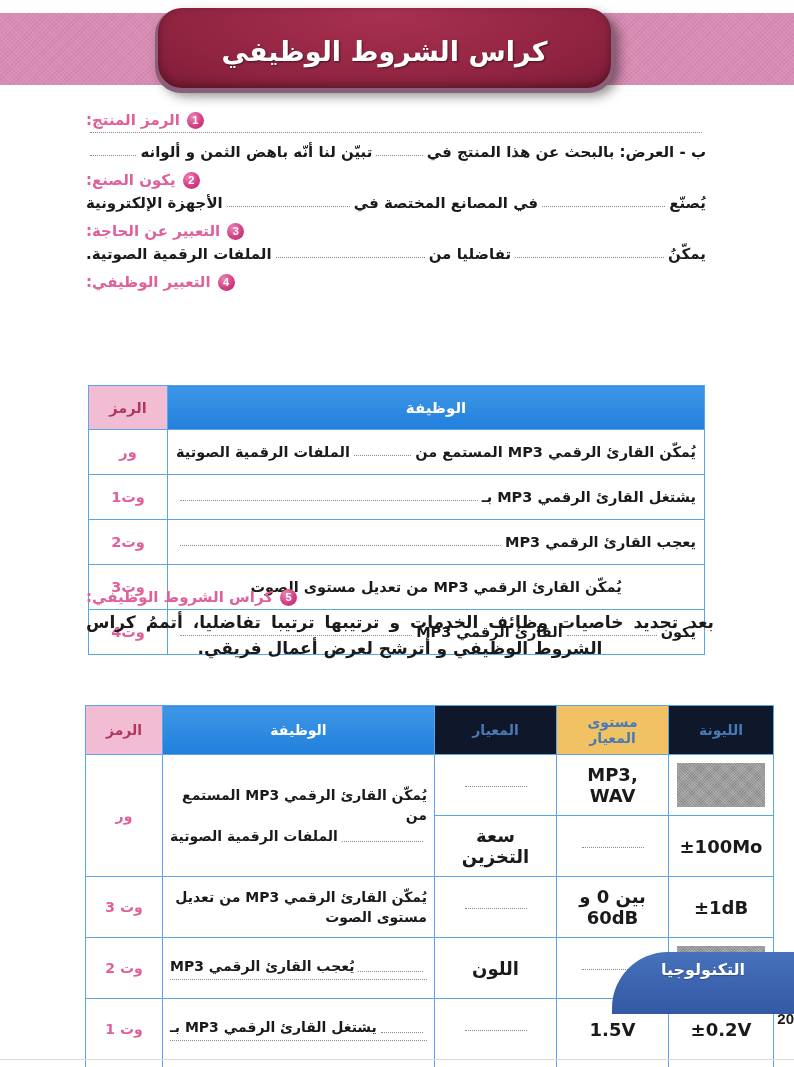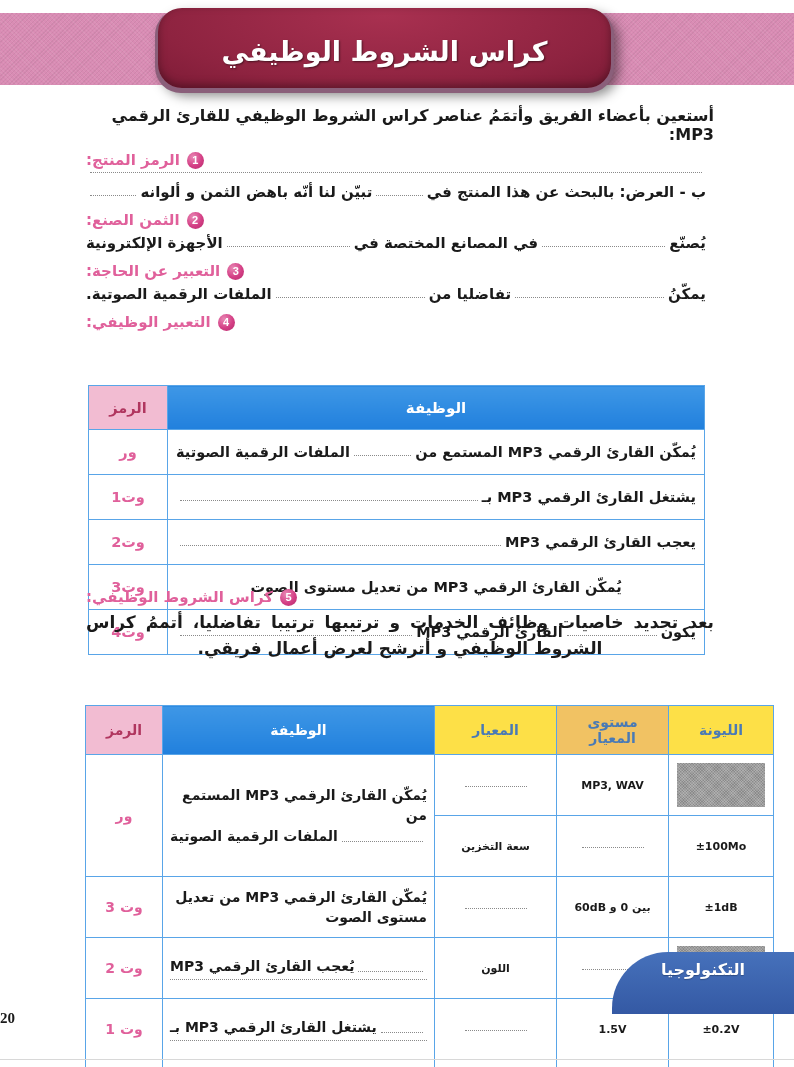--- a/index.html
+++ b/index.html
@@ -206,31 +206,31 @@
     position: absolute;
     left: 85px;
     top: 601px;
     width: 615px;
   }
   #table-specs th, #table-specs td {
     border: 1.4px solid #59a5e8;
   }
   #table-specs .h-symbol  { width: 60px;  background:#f2bcd2; color:#b0365f; }
   #table-specs .h-func    { width: 255px; background:#2b8ae0; background-image:linear-gradient(#3e97e6,#2180dd); color:#fff; font-weight:bold; }
-  #table-specs .h-crit    { width: 105px; background:#fde047; color:#4a7ab5; }
+  #table-specs .h-crit    { width: 105px; background:#0f172a; color:#4a7ab5; }
   #table-specs .h-level   { width: 95px;  background:#f1c263; color:#4a7ab5; }
-  #table-specs .h-tol     { width: 88px;  background:#fde047; color:#4a7ab5; }
+  #table-specs .h-tol     { width: 88px;  background:#0f172a; color:#4a7ab5; }
   #table-specs thead th {
     height: 26px;
     text-align: center;
     font-size: 14px;
     font-weight: 600;
   }
   #table-specs td {
-    font-size: 11px;
+    font-size: 18px;
     text-align: center;
     vertical-align: middle;
     font-family: "Liberation Serif", serif;
     height: 44px;
   }
   #table-specs td.cell-sym {
     color: #e0609b;
     font-size: 14px;
     font-family: "DejaVu Sans", sans-serif;
     font-weight: 600;
@@ -287,24 +287,24 @@
     font-weight: 600;
     line-height: 1.5;
     direction: rtl;
   }
 
   
   #page-number {
     position: absolute;
     left: 0; right: 0;
     top: 1010px;
-    text-align: left;
+    text-align: right;
     font-size: 15px;
     font-weight: bold;
-    font-family: Liberation Serif, serif;
+    font-family: Liberation Sans, sans-serif;
     color: #1a1a1a;
   }
   #footer-tab {
     position: absolute;
     left: 612px;
     top: 952px;
     width: 182px;
     height: 62px;
     background: #3a66b0;
     background-image: linear-gradient(#4671bb, #3459a4);
@@ -338,39 +338,38 @@
   <div class="pink-stripe"></div>
   <div class="title-plate-shadow"></div>
   <div class="title-plate-edge"></div>
   <div class="title-plate">
     <span>كراس الشروط الوظيفي</span>
   </div>
 </div>
 
 <div id="content">
 
-  <div class="intro">أستعين بأعضاء الفريق وأتمَمُ عناصر كراس الشروط الوظيفي للقارئ الرقمي MP3:</div>
 
   <div class="num-head" style="justify-content:flex-end;">
     <span class="bullet">1</span>
     <span class="num-label">الرمز المنتج:</span>
   </div>
   <div class="fill-row" style="margin:2px 88px 0 86px;">
     <span class="dots"></span>
   </div>
   <div class="fill-row" style="margin:5px 88px 0 86px;">
     <span class="frag">ب - العرض: بالبحث عن هذا المنتج في</span>
     <span class="dots"></span>
     <span class="frag">تبيّن لنا أنّه باهض الثمن و ألوانه</span>
     <span class="dots"></span>
   </div>
 
   <div class="num-head" style="justify-content:flex-end;margin-top:10px;">
     <span class="bullet">2</span>
-    <span class="num-label">الثمن الصنع:</span>
+    <span class="num-label">يكون الصنع:</span>
   </div>
   <div class="fill-row" style="margin:5px 88px 0 86px;">
     <span class="frag">يُصنّع</span>
     <span class="dots"></span>
     <span class="frag">في المصانع المختصة في</span>
     <span class="dots"></span>
     <span class="frag">الأجهزة الإلكترونية</span>
   </div>
 
   <div class="num-head" style="justify-content:flex-end;margin-top:10px;">

